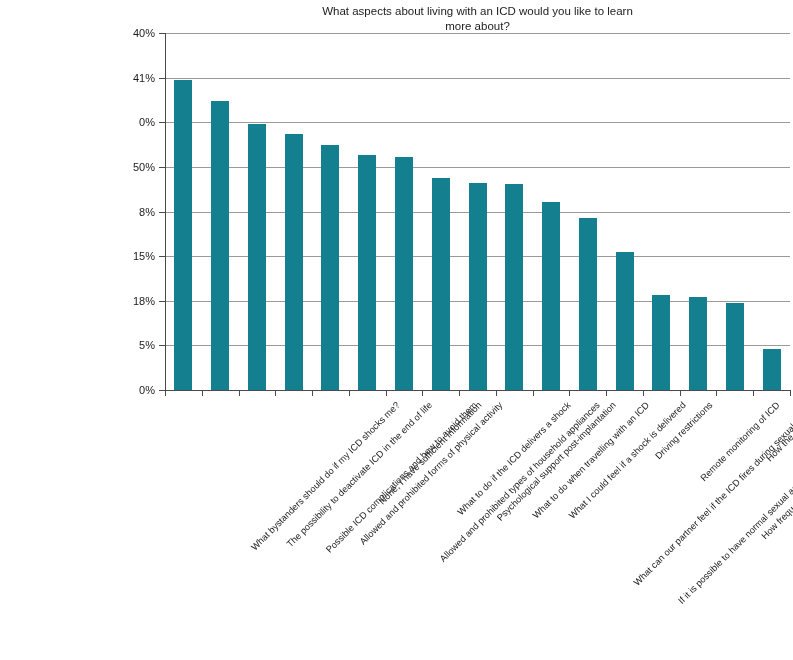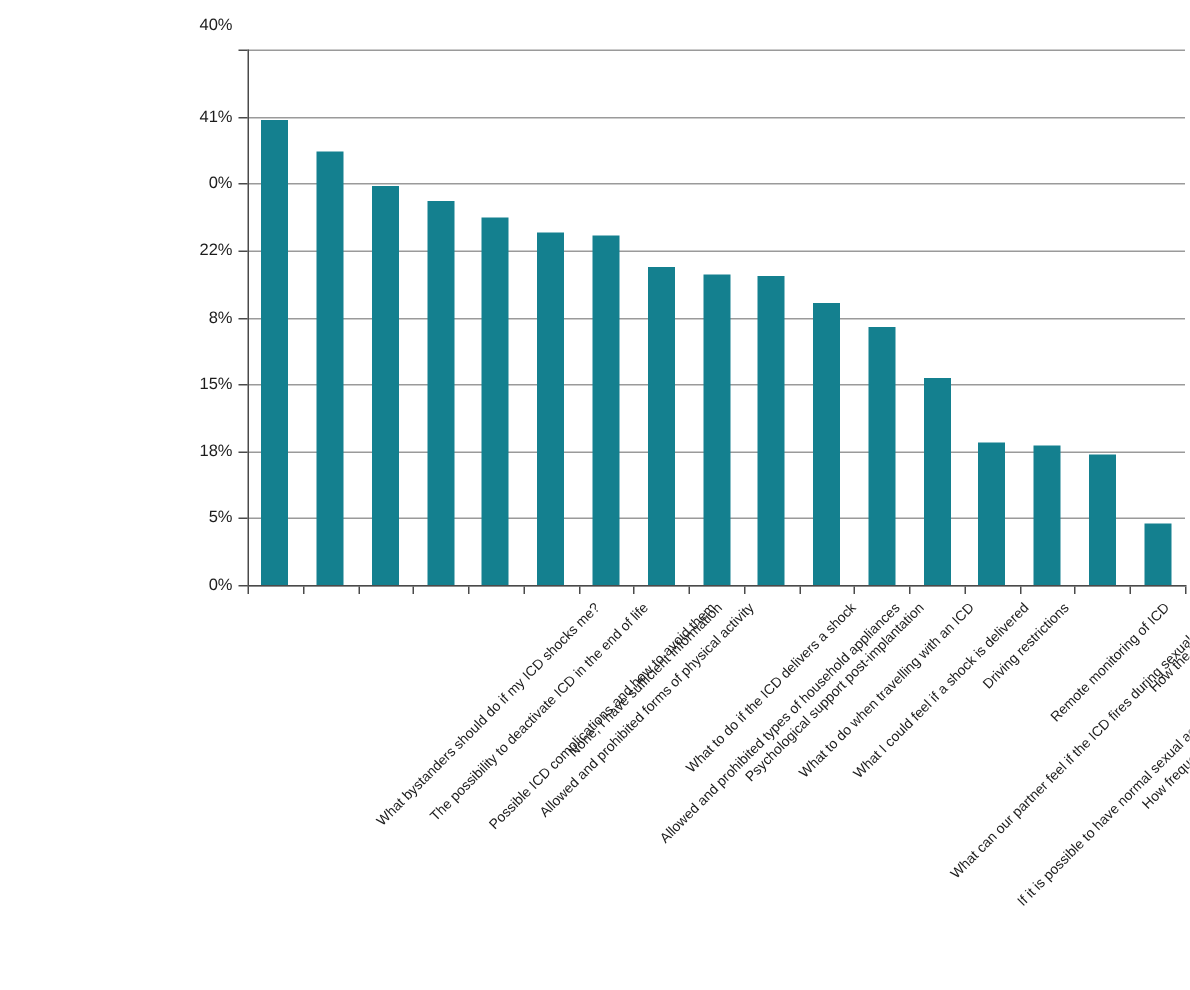--- a/index.html
+++ b/index.html
@@ -122,31 +122,33 @@
     transform-origin: right top;
     transform: rotate(-45deg);
     text-align: right;
   }
 </style>
 </head>
 <body>
 
 <div id="chart-root">
 
+  <div id="chart-title">What aspects about living with an ICD would you like to learn
+more about?</div>
 
   <div id="y-labels">
       <div class="y-tick-label" style="top: 390px;">0%</div>
       <div class="y-tick-label" style="top: 345.375px;">5%</div>
       <div class="y-tick-label" style="top: 300.75px;">18%</div>
       <div class="y-tick-label" style="top: 256.125px;">15%</div>
       <div class="y-tick-label" style="top: 211.5px;">8%</div>
-      <div class="y-tick-label" style="top: 166.875px;">22%</div>
+      <div class="y-tick-label" style="top: 166.875px;">50%</div>
       <div class="y-tick-label" style="top: 122.25px;">0%</div>
       <div class="y-tick-label" style="top: 77.625px;">41%</div>
-      <div class="y-tick-label" style="top: 17px;">40%</div>
+      <div class="y-tick-label" style="top: 33px;">40%</div>
     </div>
 
   <div id="plot-area">
       <div class="gridline" style="top: 357px;"></div>
       <div class="gridline" style="top: 312.375px;"></div>
       <div class="gridline" style="top: 267.75px;"></div>
       <div class="gridline" style="top: 223.125px;"></div>
       <div class="gridline" style="top: 178.5px;"></div>
       <div class="gridline" style="top: 133.875px;"></div>
       <div class="gridline" style="top: 89.25px;"></div>

